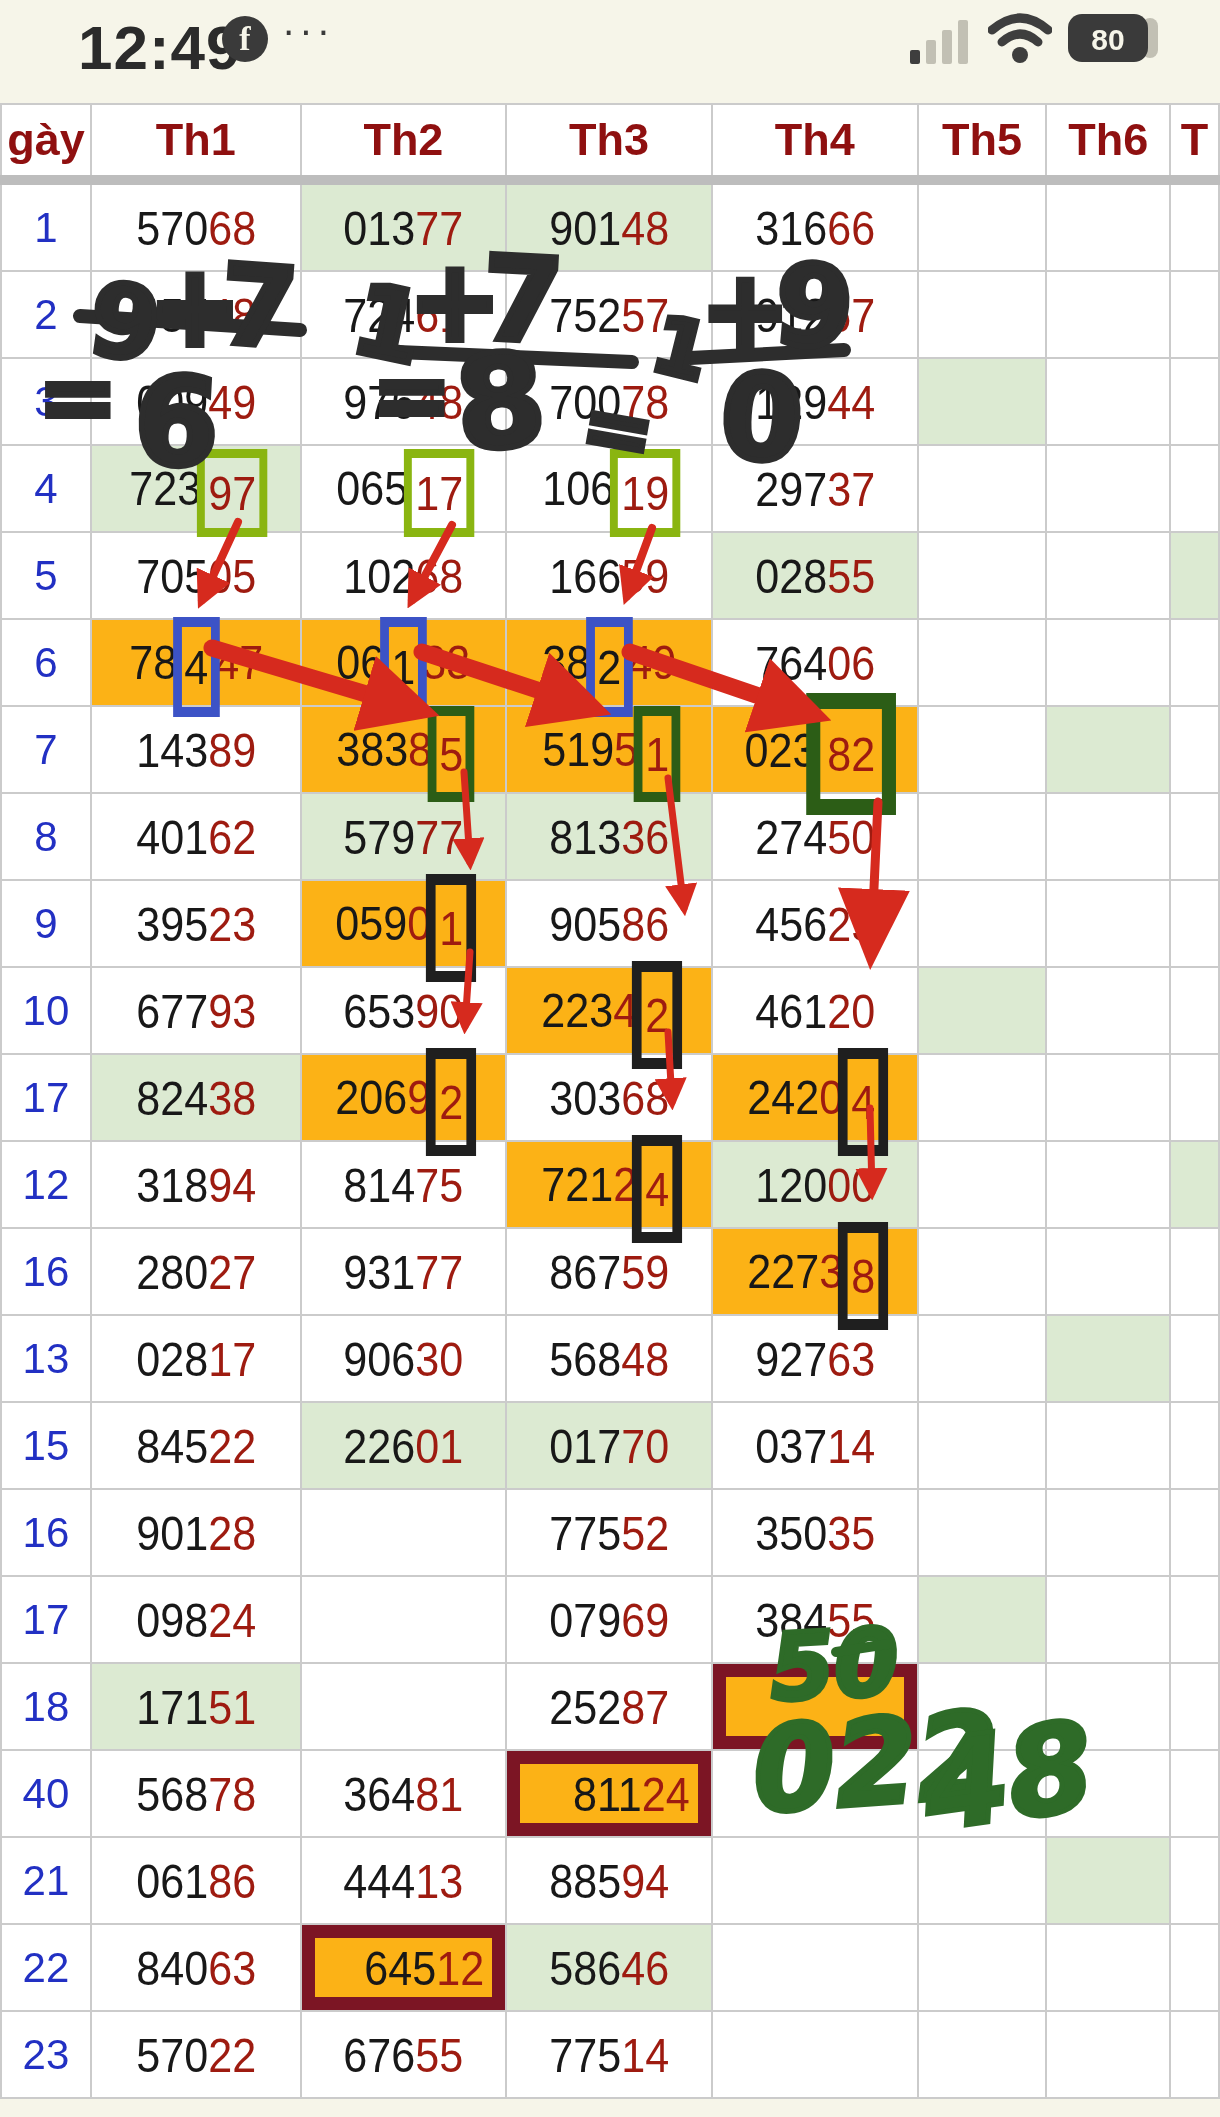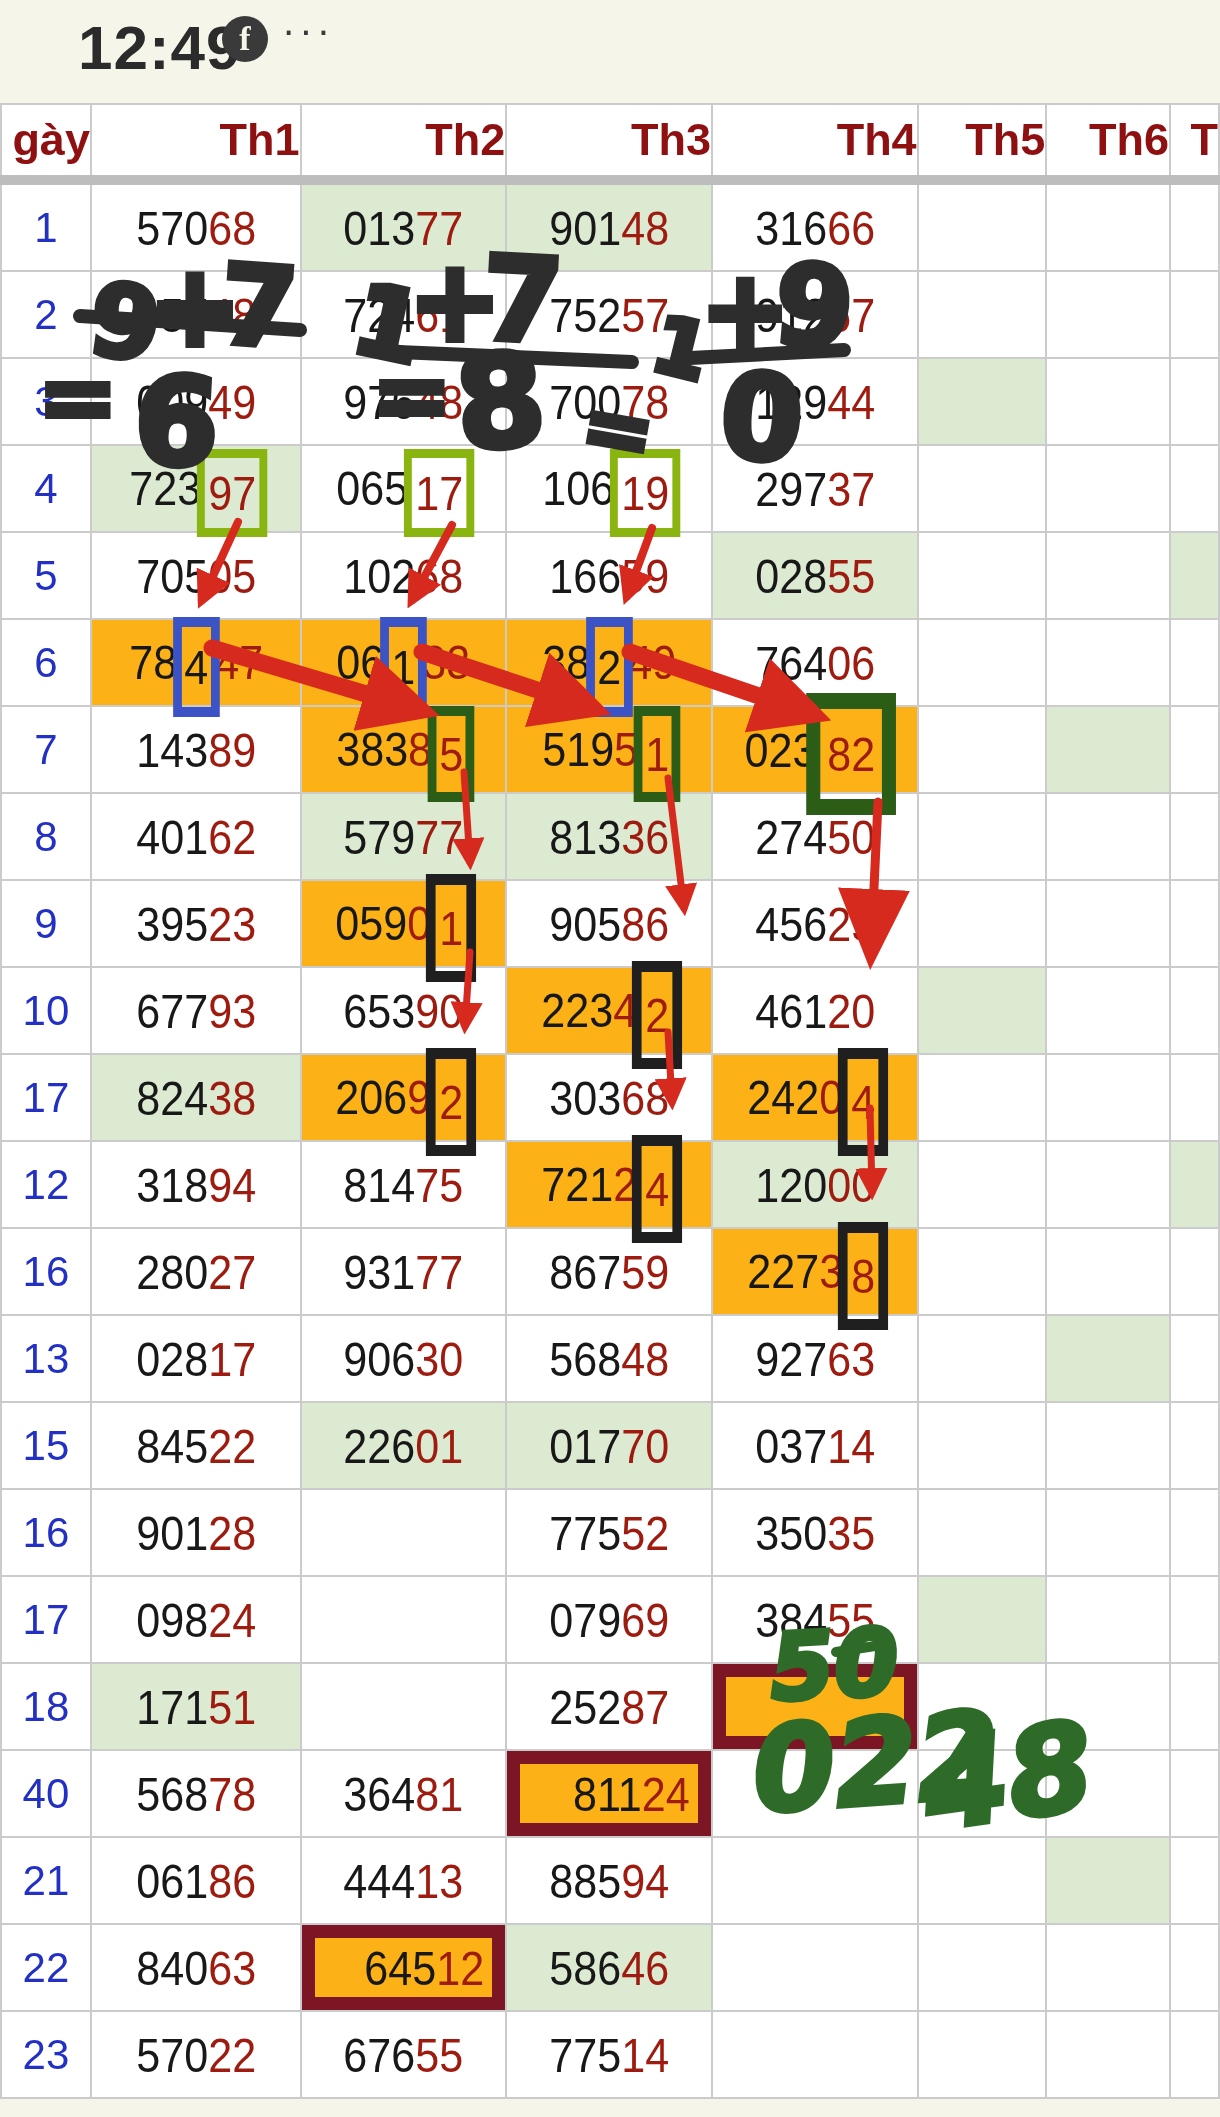--- a/index.html
+++ b/index.html
@@ -17,21 +17,21 @@
   .sb-time{position:absolute;left:78px;top:12px;font-size:62px;font-weight:600;color:#2b2b2b;letter-spacing:1px;}
   .sb-fb{position:absolute;left:222px;top:16px;width:46px;height:46px;border-radius:50%;background:#3a3a3a;color:#f6f5e9;
          font-size:34px;font-weight:bold;text-align:center;line-height:46px;font-family:"Liberation Serif",serif;}
   .sb-dots{position:absolute;left:282px;top:8px;font-size:40px;color:#3a3a3a;letter-spacing:4px;}
   .sb-right{position:absolute;right:60px;top:12px;display:flex;align-items:flex-end;gap:16px;}
 
   
   table.lotto{position:absolute;top:103px;left:0;border-collapse:collapse;table-layout:fixed;background:#fff;z-index:1;}
   table.lotto td, table.lotto th{border:2px solid #cbcbcb;height:85px;text-align:center;vertical-align:middle;
     padding:0;overflow:visible;white-space:nowrap;}
-  table.lotto th{height:70px;font-size:45px;font-weight:bold;color:var(--header-red);border-bottom:10px solid #bdbdbd;background:#fff;text-align:right;}
+  table.lotto th{height:70px;font-size:45px;font-weight:bold;color:var(--header-red);border-bottom:10px solid #bdbdbd;background:#fff;}
   th.dayh{color:var(--day-blue);text-align:left;font-weight:bold;padding-left:0;}
   td.day{color:var(--day-blue);font-size:42px;text-align:left;padding-left:2px;background:#fff;}
   td.bg-g{background:var(--cell-green);}
   td.bg-o{background:var(--orange);}
   .num{display:inline-block;font-size:49px;transform:scaleX(.88);transform-origin:center;letter-spacing:0;}
   .num .b{color:var(--num-black);}
   .num .r{color:var(--num-red);}
   .dbox{display:inline-block;position:relative;z-index:6;line-height:54px;vertical-align:middle;}
   .dbox.lime{border:9px solid var(--box-lime);padding:8px 4px;margin:-20px -5px;}
   .dbox.blue{border:10px solid var(--box-blue);padding:13px 3px;margin:-26px -5px;}
@@ -50,20 +50,38 @@
 </style>
 </head>
 <body>
 
 <div class="screen">
 
   <div class="statusbar">
     <div class="sb-time">12:49</div>
     <div class="sb-fb">f</div>
     <div class="sb-dots">···</div>
+    <div class="sb-right">
+      <svg width="62" height="52">
+        <rect x="0" y="38" width="10" height="14" rx="2" fill="#3e3e3e"></rect>
+        <rect x="16" y="28" width="10" height="24" rx="2" fill="#c2c0b4"></rect>
+        <rect x="32" y="18" width="10" height="34" rx="2" fill="#c2c0b4"></rect>
+        <rect x="48" y="8" width="10" height="44" rx="2" fill="#c2c0b4"></rect>
+      </svg>
+      <svg width="64" height="52" viewBox="0 0 64 52">
+        <path d="M4 18 Q32 -6 60 18" stroke="#3e3e3e" stroke-width="9" fill="none" stroke-linecap="round"></path>
+        <path d="M14 30 Q32 14 50 30" stroke="#3e3e3e" stroke-width="9" fill="none" stroke-linecap="round"></path>
+        <circle cx="32" cy="43" r="8" fill="#3e3e3e"></circle>
+      </svg>
+      <svg width="92" height="52" viewBox="0 0 92 52">
+        <rect x="74" y="6" width="16" height="40" rx="8" fill="#c2c0b4"></rect>
+        <rect x="0" y="2" width="80" height="48" rx="14" fill="#3a3a3a"></rect>
+        <text x="40" y="38" text-anchor="middle" font-size="30" font-weight="bold" fill="#f6f5e9">80</text>
+      </svg>
+    </div>
   </div>
 
   <table class="lotto">
     <colgroup>
       <col style="width:90px">
         <col style="width:210px">
         <col style="width:206px">
         <col style="width:206px">
       <col style="width:206px">
         <col style="width:129px">

